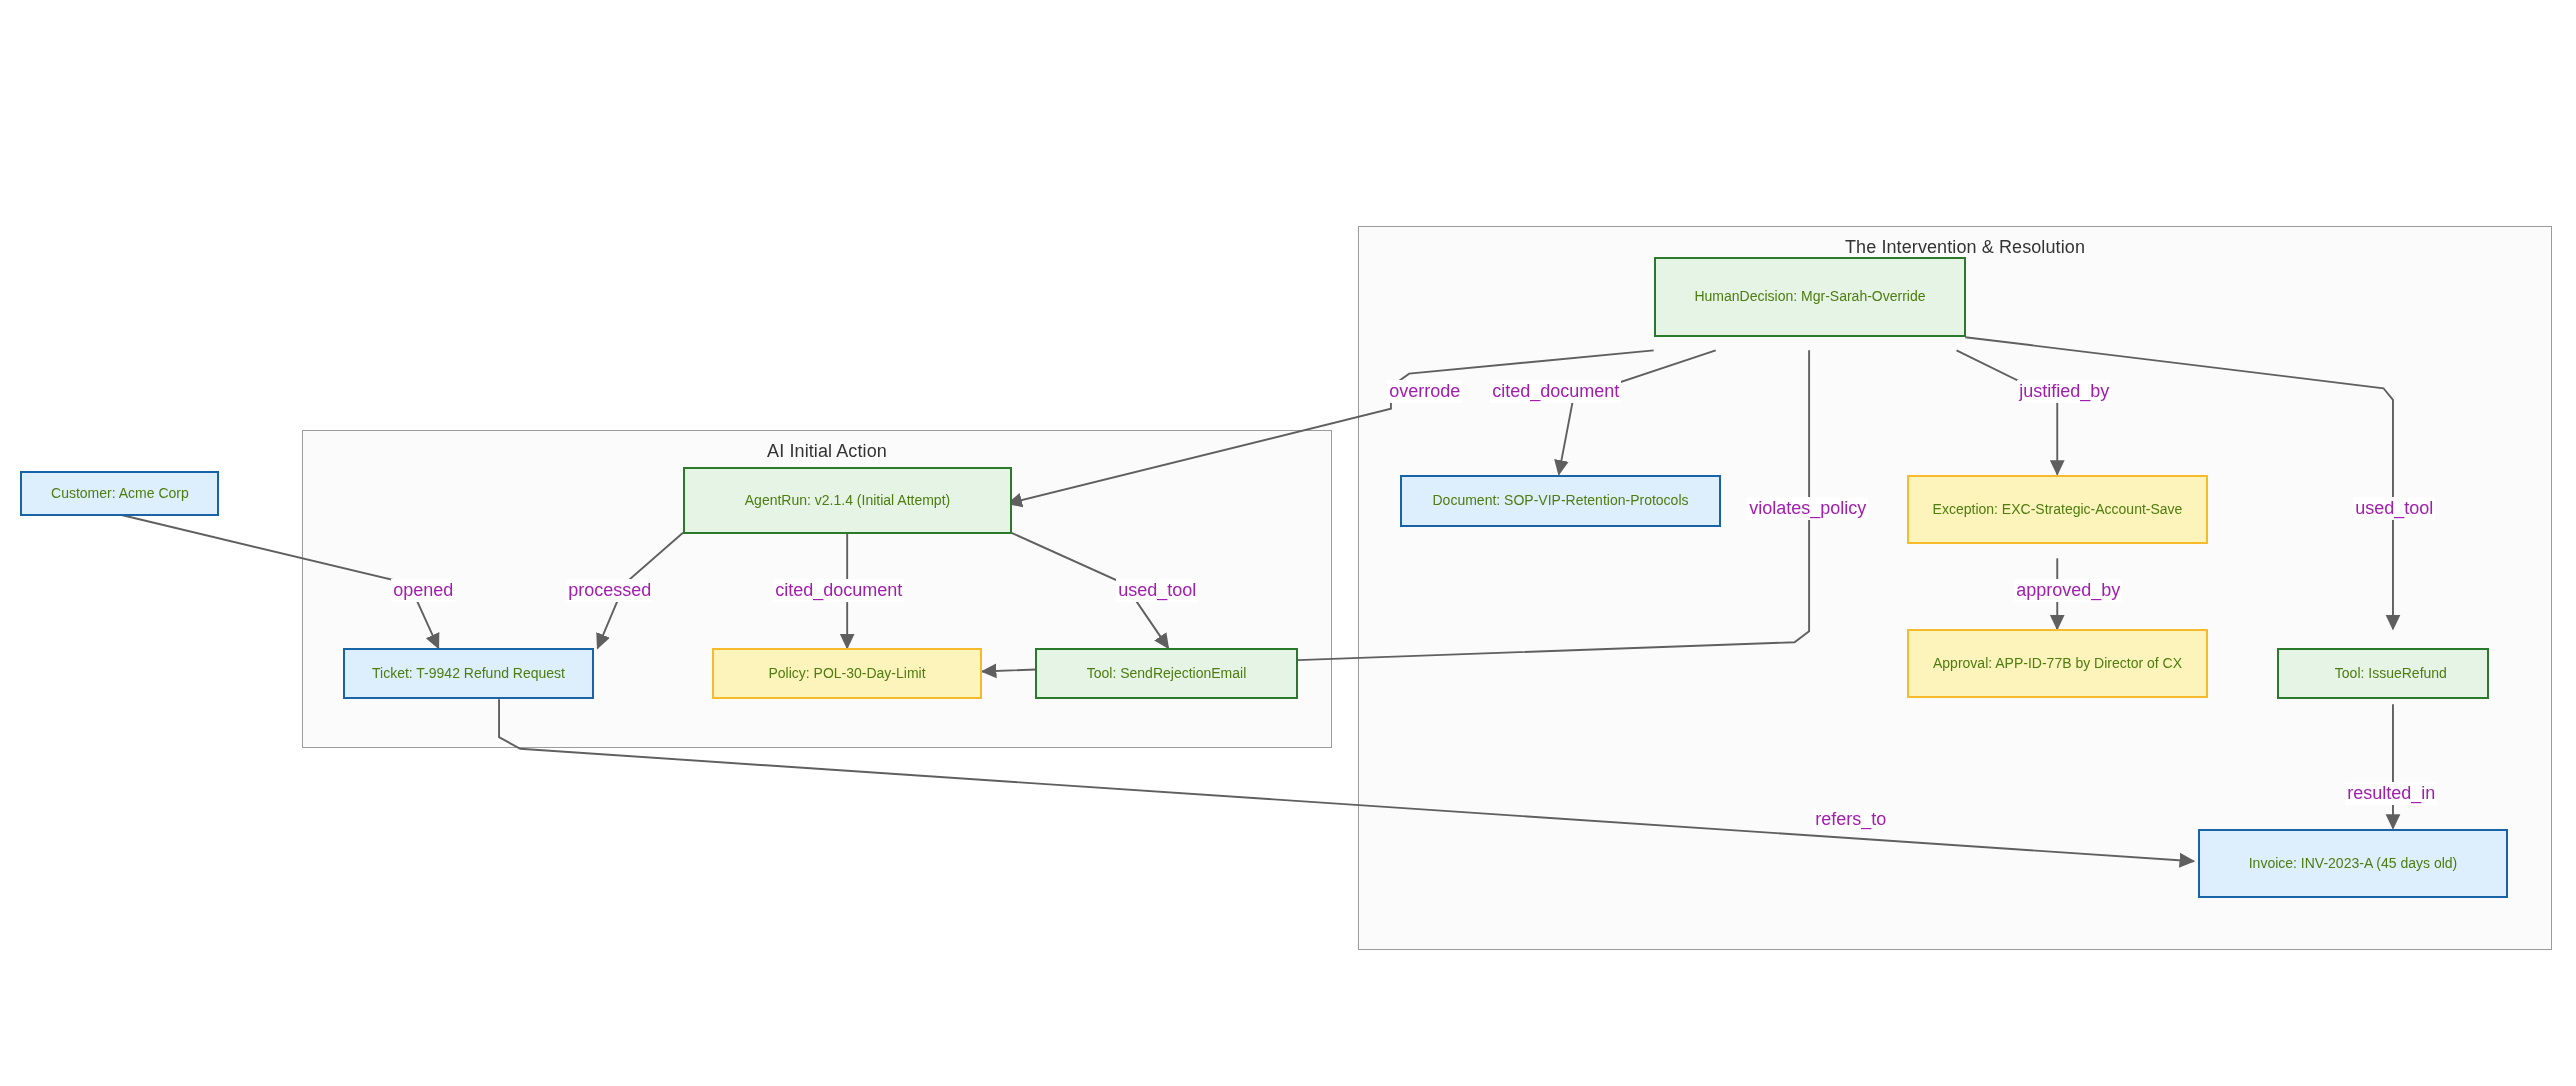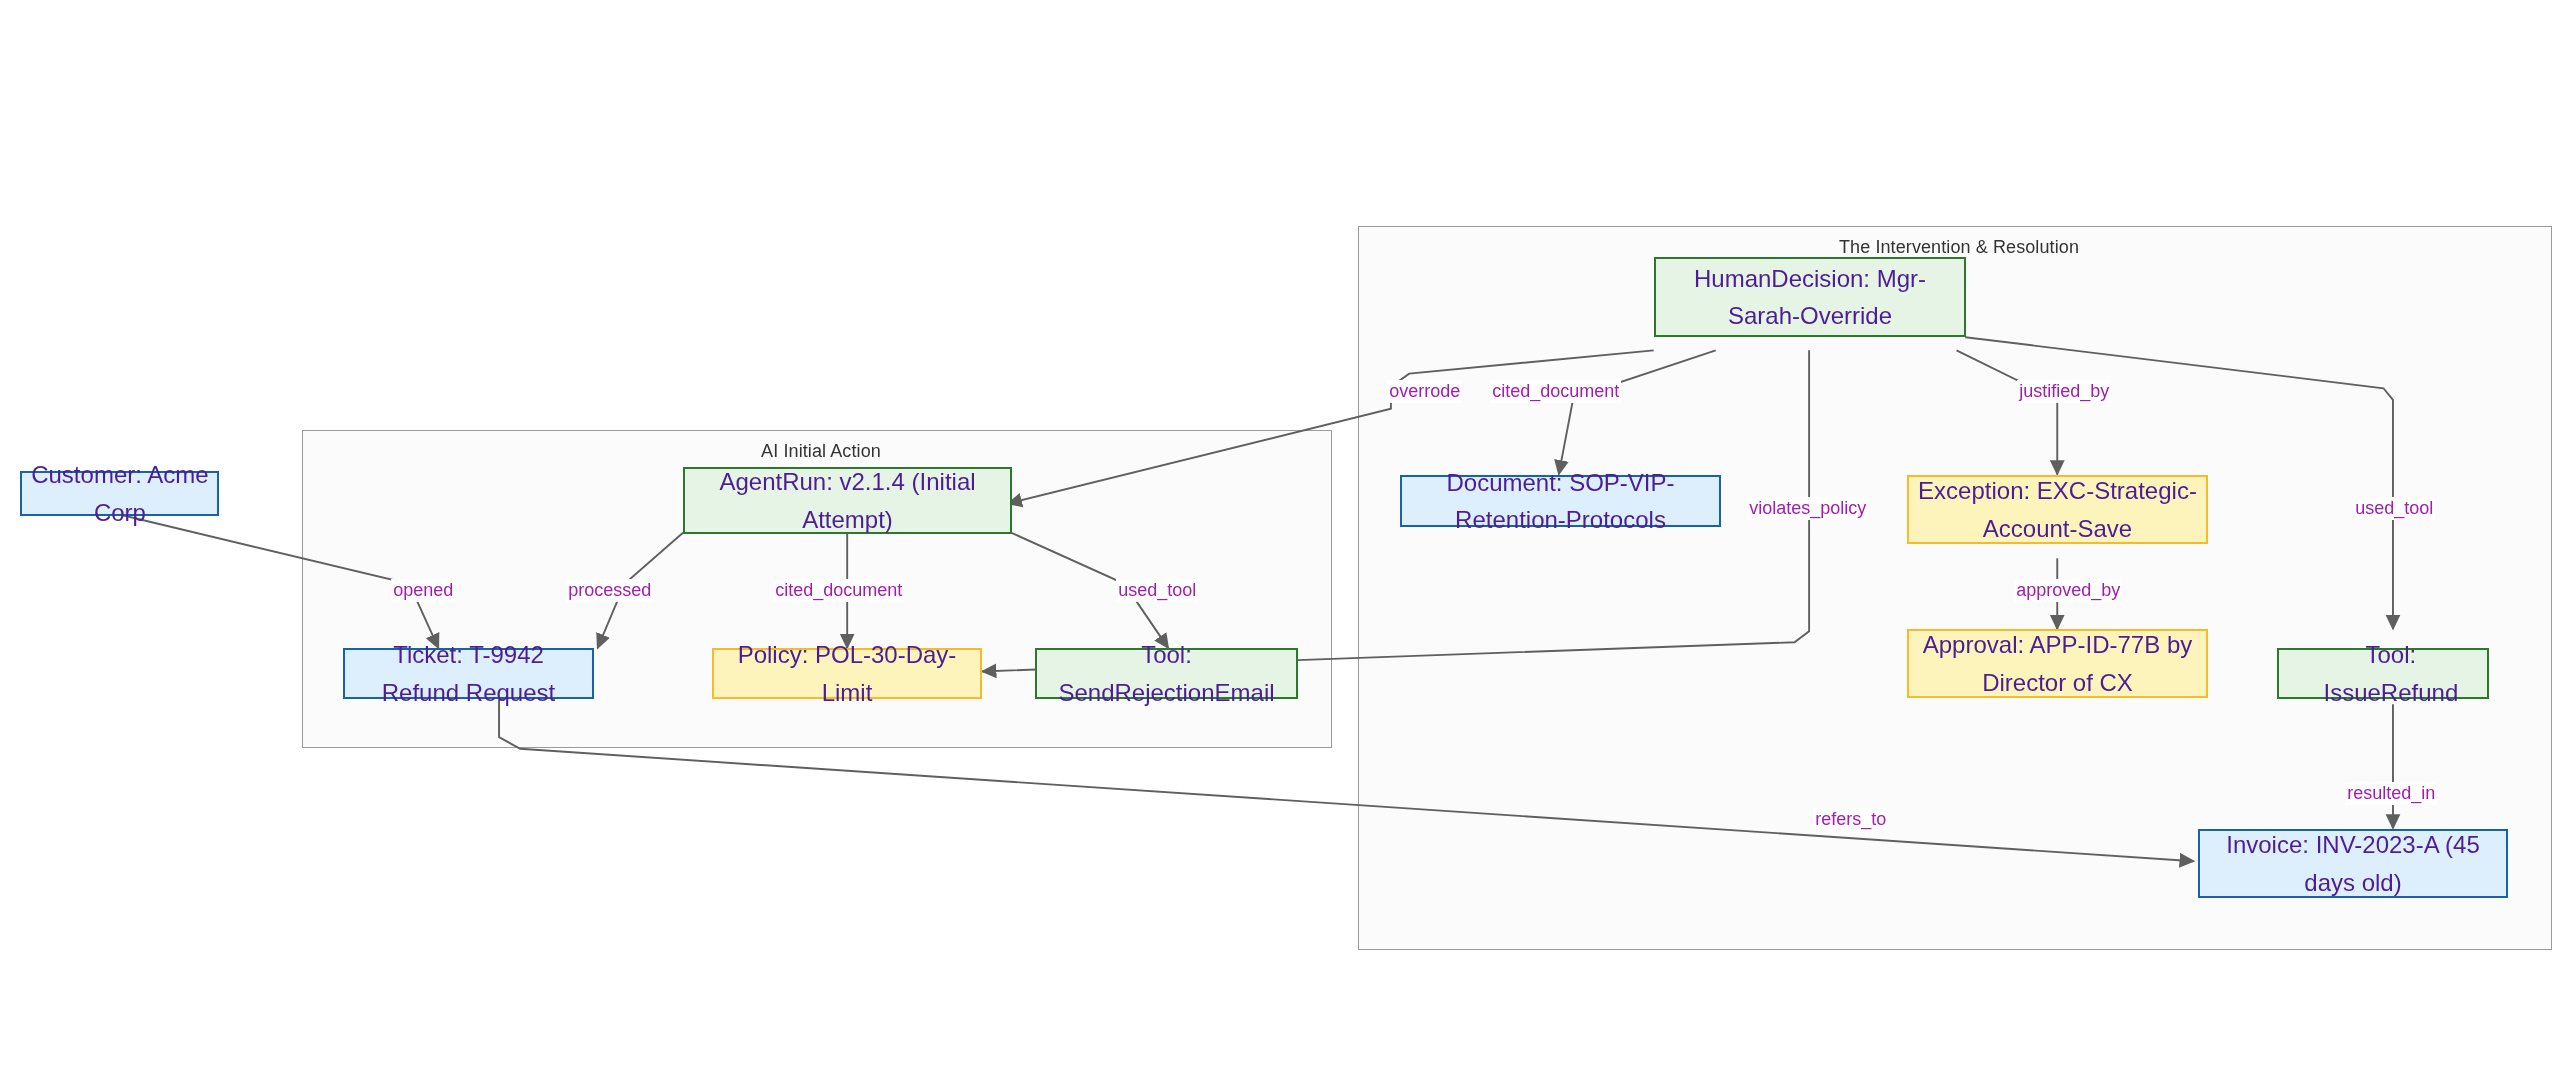--- a/index.html
+++ b/index.html
@@ -2,26 +2,26 @@
 <html style="font-size:11.7px"><head>
 <meta charset="utf-8">
 <style>
   html,body{margin:0;padding:0;background:#ffffff;}
   body{width:2576px;height:1086px;position:relative;overflow:hidden;
        font-family:"Liberation Sans","DejaVu Sans",sans-serif;}
   #canvas{position:absolute;left:0;top:0;width:2576px;height:1086px;}
   svg.edges{position:absolute;left:0;top:0;width:2576px;height:1086px;pointer-events:none;}
 
   .cluster{position:absolute;background:#fbfbfb;border:1.5px solid #9b9b9b;box-sizing:border-box;}
-  .cluster-title{position:absolute;width:100%;text-align:center;top:10.2px;left:4px;
+  .cluster-title{position:absolute;width:100%;text-align:center;top:10.2px;left:10px;
       font-size:18px;color:#333333;letter-spacing:0.1px;}
 
   .node{position:absolute;box-sizing:border-box;display:flex;align-items:center;
         justify-content:center;text-align:center;padding:2.9px 7.3px;line-height:1.55;
-        font-size:24px;color:#4c1d95;}
+        font-size:14px;color:#4d7c0f;}
   .node span{display:block;width:100%;}
 
   .n-blue  {background:#ddeffc;border:2.9px solid #1763a6;}
   .n-green {background:#e5f4e5;border:2.9px solid #2b7a2b;}
   .n-green-thin{background:#e5f4e5;border:2.2px solid #2b7a2b;}
   .n-yellow{background:#fdf4bc;border:2.9px solid #f5bb2b;}
 
   .elabel{position:absolute;background:#ffffff;color:#a21caf;font-size:18px;
           white-space:nowrap;padding:0.7px 2.2px;line-height:1.2;}
 </style>

